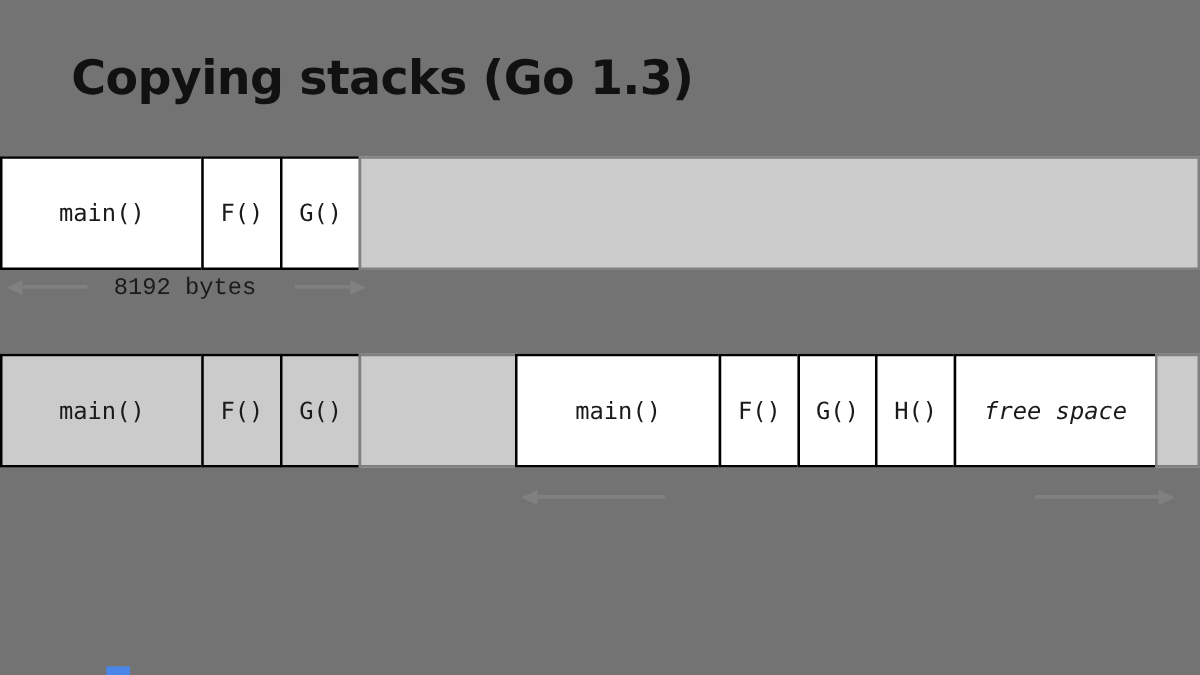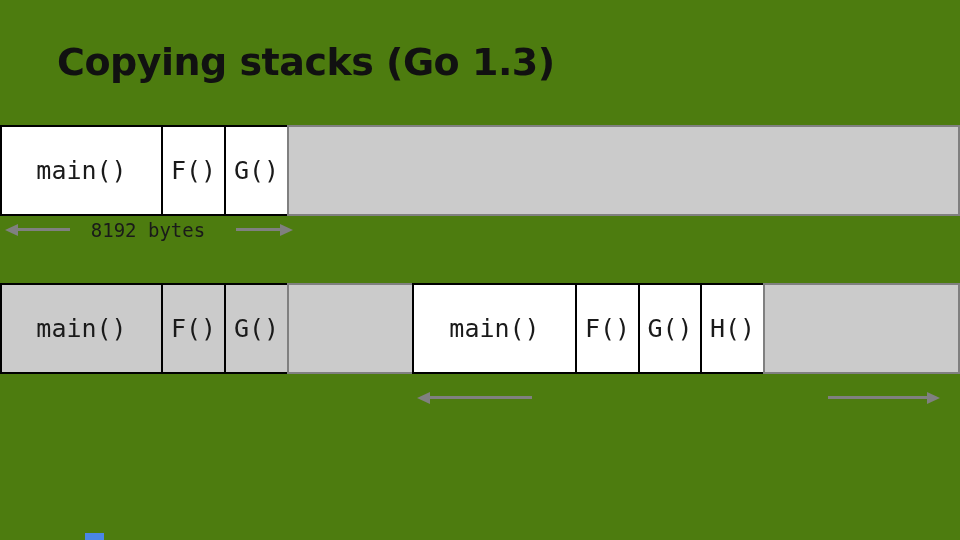--- a/index.html
+++ b/index.html
@@ -1,20 +1,20 @@
 <!DOCTYPE html>
 <html style="--fill-gray: #cbcbcb; --border-gray: #808080; --border-black: #000000; --arrow-gray: #808080; --text-dark: #1a1a1a; --progress-blue: #4a86e8;"><head>
 <meta charset="utf-8">
 <style>
   html, body { margin: 0; padding: 0; background: #ffffff; }
   .slide {
     position: relative;
     width: 960px;
     height: 540px;
-    background: #4d7c0f;
+    background: #737373;
     overflow: hidden;
     font-family: "DejaVu Sans Mono", monospace;
   }
   .title {
     position: absolute;
     left: 57px;
     top: 40px;
     margin: 0;
     font-family: "DejaVu Sans", "Liberation Sans", sans-serif;
     font-weight: 700;
@@ -29,21 +29,21 @@
     width: 960px;
     height: 91px;
     display: flex;
     align-items: stretch;
   }
   .cell {
     box-sizing: border-box;
     display: flex;
     align-items: center;
     justify-content: center;
-    font-size: 25px;
+    font-size: 19px;
     color: var(--text-dark, #1a1a1a);
     white-space: nowrap;
   }
   .cell + .cell { margin-left: -2px; }
   .cell.white { background: #ffffff; border: 2px solid var(--border-black, #000); }
   .cell.grayfill { background: var(--fill-gray, #cbcbcb); border: 2px solid var(--border-black, #000); }
   .cell.grayzone { background: var(--fill-gray, #cbcbcb); border: 2px solid var(--border-gray, #808080); }
   .w163 { width: 163px; flex: none; }
   .w165 { width: 165px; flex: none; }
   .w65  { width: 65px;  flex: none; }
@@ -76,20 +76,21 @@
     border-style: solid;
     border-width: 6px 0 6px 13px;
     border-color: transparent transparent transparent var(--arrow-gray, #808080);
   }
   .size-label {
     position: absolute;
     font-size: 19px;
     color: var(--text-dark, #1a1a1a);
     text-align: center;
     white-space: nowrap;
+    font-family: Liberation Mono, monospace;
   }
   .progress-bar {
     position: absolute;
     left: 85px;
     top: 533px;
     width: 19px;
     height: 7px;
     background: var(--progress-blue, #4a86e8);
   }
 </style>
@@ -133,20 +134,23 @@
     </div>
     <div class="cell white w65">
       <span>F()</span>
     </div>
     <div class="cell white w64">
       <span>G()</span>
     </div>
     <div class="cell white w65">
       <span>H()</span>
     </div>
+    <div class="cell white w163 italic">
+      <span>free space</span>
+    </div>
     <div class="cell grayzone grow"></div>
   </div>
 
   <div class="harrow point-left" style="left:430px; top:396px; width:102px;"></div>
   <div class="harrow point-right" style="left:828px; top:396px; width:99px;"></div>
 
   <div class="progress-bar"></div>
 
 </div>
 

